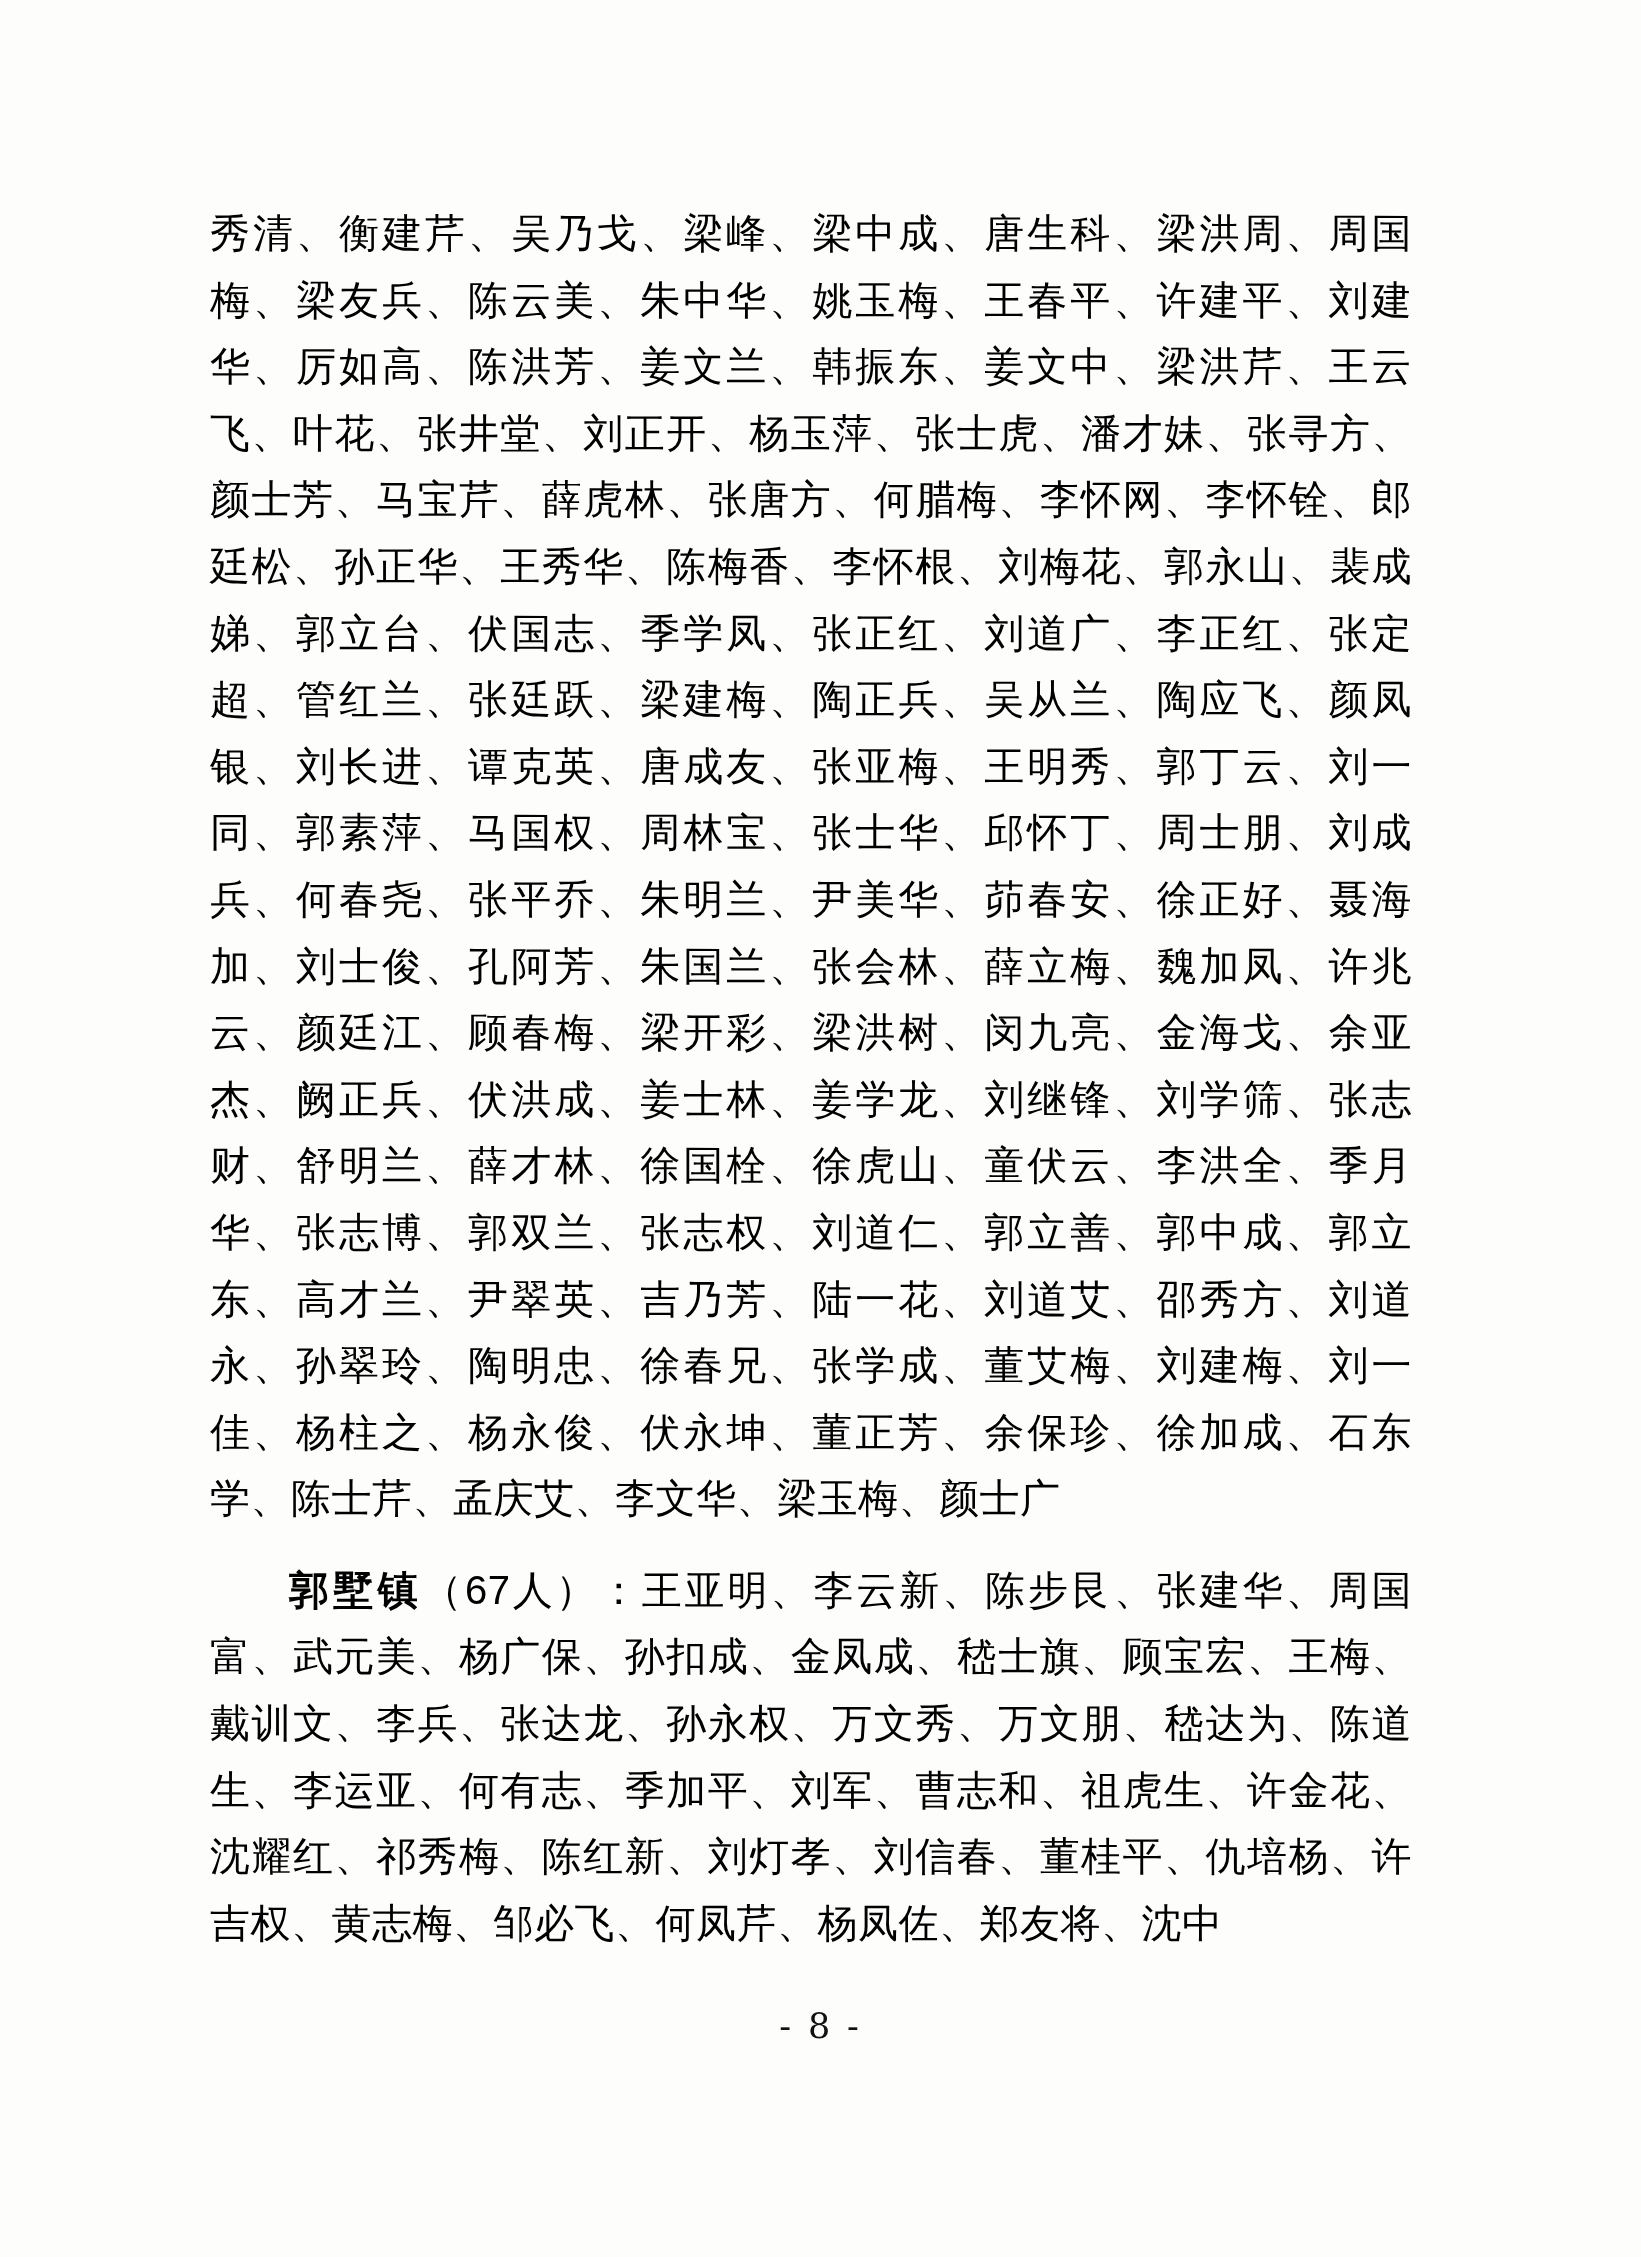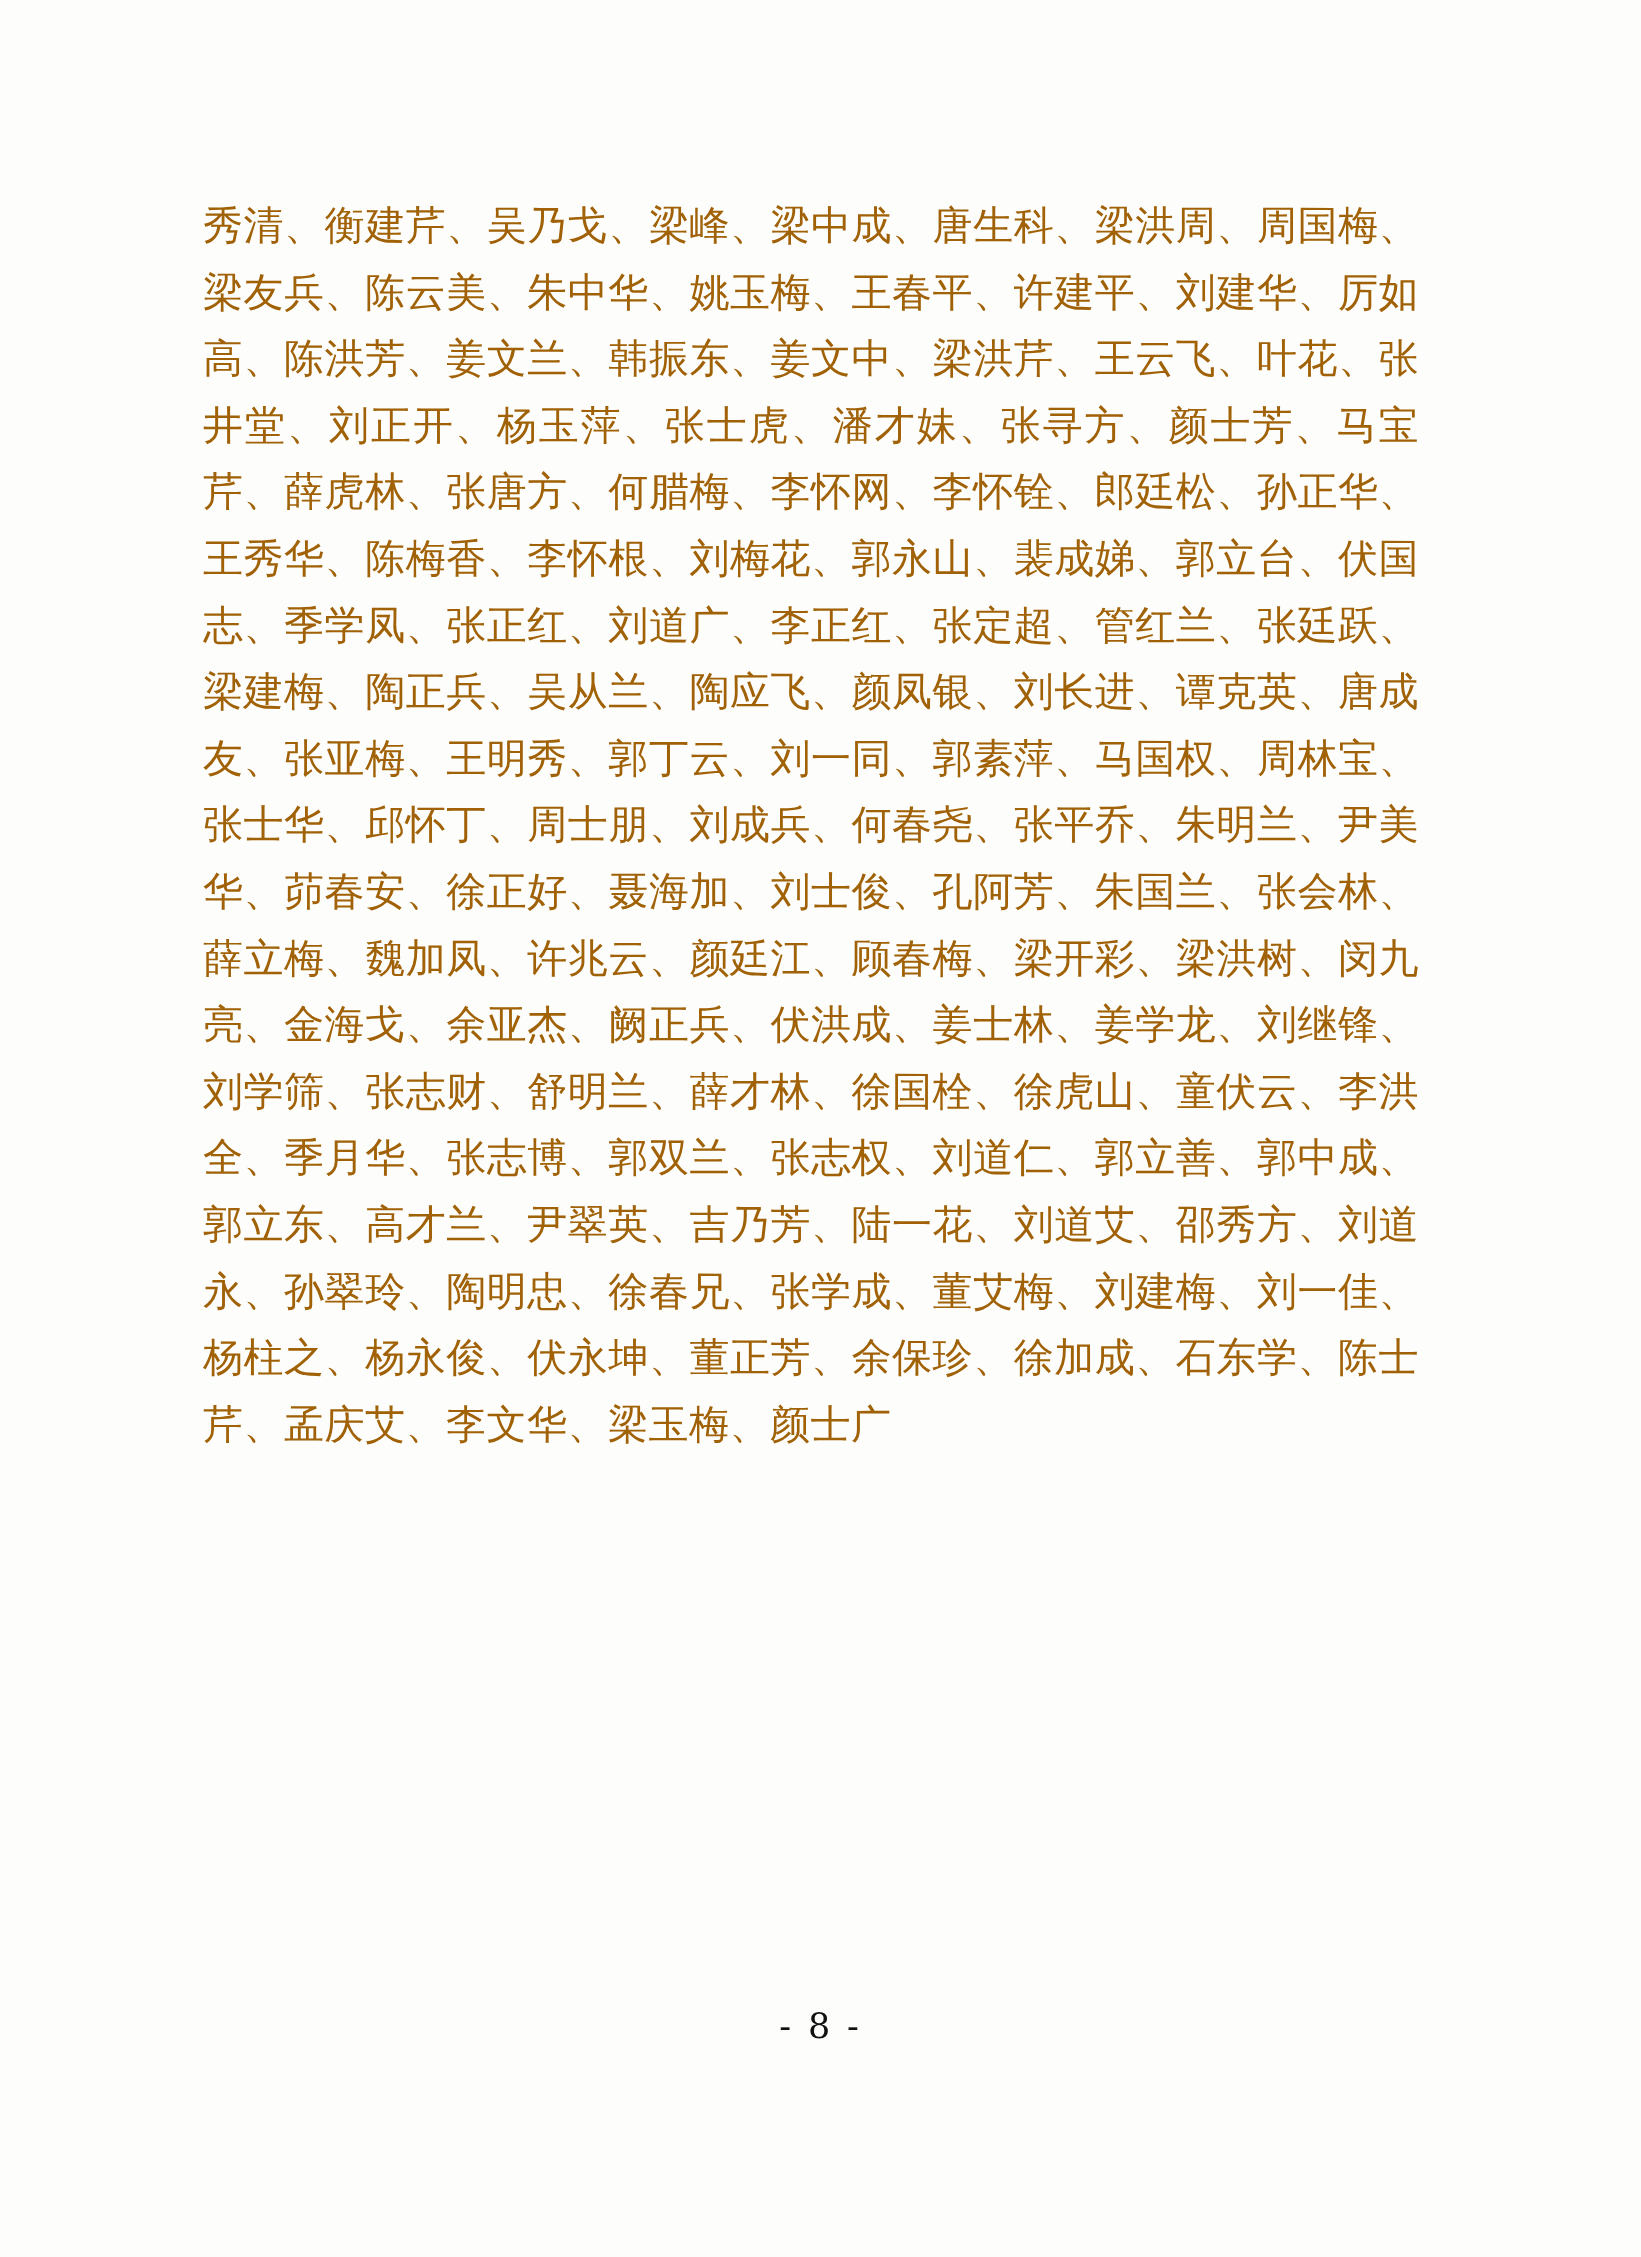--- a/index.html
+++ b/index.html
@@ -15,28 +15,28 @@
     box-sizing: border-box;
     overflow: hidden;
   }
   .content {
     position: absolute;
     left: 198px;
     top: 188px;
     width: 1226px;
   }
   .para {
-    font-family: Liberation Serif, serif;
+    font-family: Liberation Sans, sans-serif;
     font-size: 40px;
     line-height: 1.665;
-    color: #a16207;
+    color: #000000;
     text-align: justify;
     text-justify: inter-character;
     letter-spacing: 0.5px;
-    margin: 5px;
+    margin: 12px;
   }
   .para + .para {
     margin-top: 25px;
   }
   .indent {
     text-indent: 79px;
   }
   .town-name {
     font-weight: bold;
     letter-spacing: 1.9px;
@@ -54,18 +54,19 @@
   }
 </style>
 </head>
 <body>
 
 <div class="page">
   <div class="content">
 
     <p class="para">秀清、衡建芹、吴乃戈、梁峰、梁中成、唐生科、梁洪周、周国梅、梁友兵、陈云美、朱中华、姚玉梅、王春平、许建平、刘建华、厉如高、陈洪芳、姜文兰、韩振东、姜文中、梁洪芹、王云飞、叶花、张井堂、刘正开、杨玉萍、张士虎、潘才妹、张寻方、颜士芳、马宝芹、薛虎林、张唐方、何腊梅、李怀网、李怀铨、郎廷松、孙正华、王秀华、陈梅香、李怀根、刘梅花、郭永山、裴成娣、郭立台、伏国志、季学凤、张正红、刘道广、李正红、张定超、管红兰、张廷跃、梁建梅、陶正兵、吴从兰、陶应飞、颜凤银、刘长进、谭克英、唐成友、张亚梅、王明秀、郭丁云、刘一同、郭素萍、马国权、周林宝、张士华、邱怀丁、周士朋、刘成兵、何春尧、张平乔、朱明兰、尹美华、茆春安、徐正好、聂海加、刘士俊、孔阿芳、朱国兰、张会林、薛立梅、魏加凤、许兆云、颜廷江、顾春梅、梁开彩、梁洪树、闵九亮、金海戈、余亚杰、阙正兵、伏洪成、姜士林、姜学龙、刘继锋、刘学筛、张志财、舒明兰、薛才林、徐国栓、徐虎山、童伏云、李洪全、季月华、张志博、郭双兰、张志权、刘道仁、郭立善、郭中成、郭立东、高才兰、尹翠英、吉乃芳、陆一花、刘道艾、邵秀方、刘道永、孙翠玲、陶明忠、徐春兄、张学成、董艾梅、刘建梅、刘一佳、杨柱之、杨永俊、伏永坤、董正芳、余保珍、徐加成、石东学、陈士芹、孟庆艾、李文华、梁玉梅、颜士广</p>
 
+    <p class="para indent"><span class="town-name">郭墅镇</span><span>（67人）</span><span>：</span><span>王亚明、李云新、陈步艮、张建华、周国富、武元美、杨广保、孙扣成、金凤成、嵇士旗、顾宝宏、王梅、戴训文、李兵、张达龙、孙永权、万文秀、万文朋、嵇达为、陈道生、李运亚、何有志、季加平、刘军、曹志和、祖虎生、许金花、沈耀红、祁秀梅、陈红新、刘灯孝、刘信春、董桂平、仇培杨、许吉权、黄志梅、邹必飞、何凤芹、杨凤佐、郑友将、沈中</span></p>
 
   </div>
 
   <div class="page-number">- 8 -</div>
 </div>
 
 
 </body></html>

